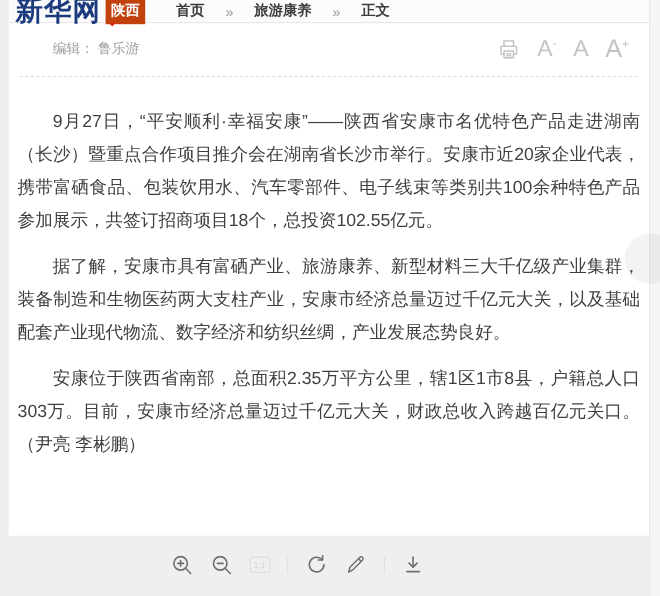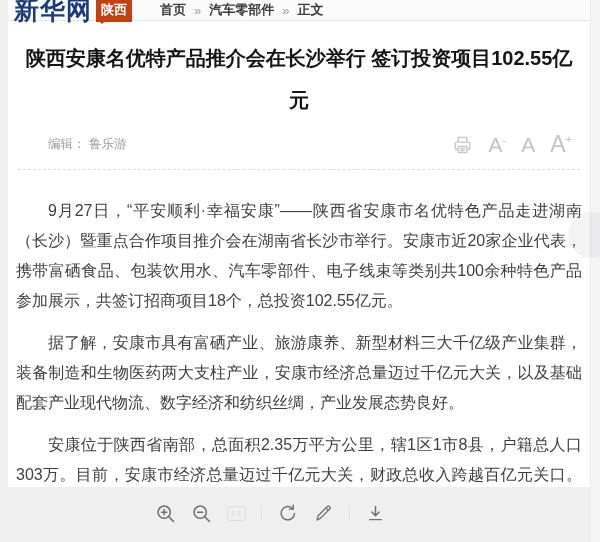--- a/index.html
+++ b/index.html
@@ -35,21 +35,21 @@
     font-size:13px; font-weight:bold;
     padding:2px 5px 3px;
     position:relative; cursor:pointer;
   }
   .region-badge::after {
     content:""; position:absolute; left:3px; bottom:-5px;
     border:3px solid transparent; border-top-color:#e2231a;
   }
   .breadcrumb {
     margin-left:28px;
-    display:flex; align-items:center; gap:8px;
+    display:flex; align-items:center; gap:19px;
     font-size:13px; color:#3c3c3c; font-weight:bold;
   }
   .breadcrumb .sep { color:#9a9a9a; font-weight:normal; }
   .breadcrumb .crumb { cursor:pointer; }
   
   .page-title {
     margin:16px 13px 0;
     text-align:center;
     font-size:20px; font-weight:bold; color:#141414;
     line-height:42px;
@@ -119,27 +119,26 @@
 
 <div class="card">
 
   <div class="site-header">
 
     <div class="logo">新华网</div>
     <div class="region-badge">陕西</div>
     <div class="breadcrumb">
       <span class="crumb">首页</span>
       <span class="sep">»</span>
-      <span class="crumb">汽车零部件</span>
+      <span class="crumb">旅游康养</span>
       <span class="sep">»</span>
       <span>正文</span>
     </div>
   </div>
 
-  <h1 class="page-title">陕西安康名优特产品推介会在长沙举行 签订投资项目102.55亿元</h1>
 
   <div class="article-meta">
     <span class="meta-editor"><span>编辑：</span> <span>鲁乐游</span></span>
 
     <span class="meta-controls">
       <span class="printer">
         <svg width="23" height="21" viewBox="0 0 24 22" fill="none" stroke="#c6c6c6" stroke-width="1.5">
           <path d="M7.5 8.5 V3.5 h9 v5"></path>
           <rect x="4.5" y="8.5" width="15" height="7.5" rx="1.2"></rect>
           <rect x="7.5" y="13" width="9" height="6.5" rx="0.5" fill="#fff"></rect>

